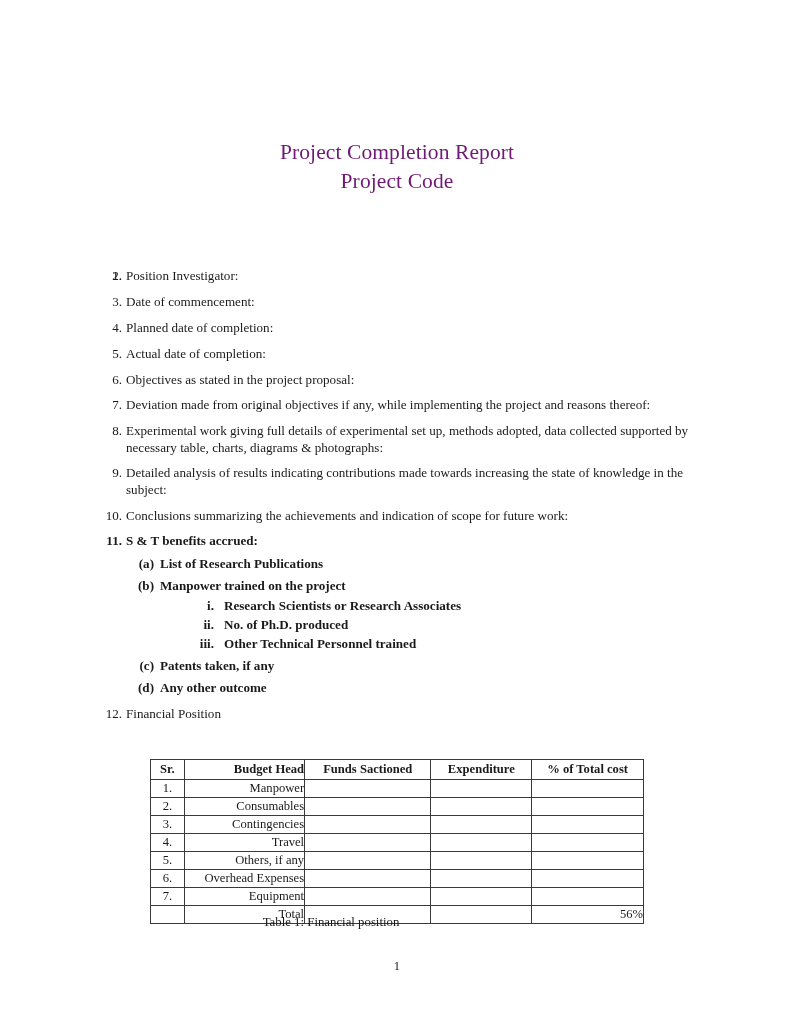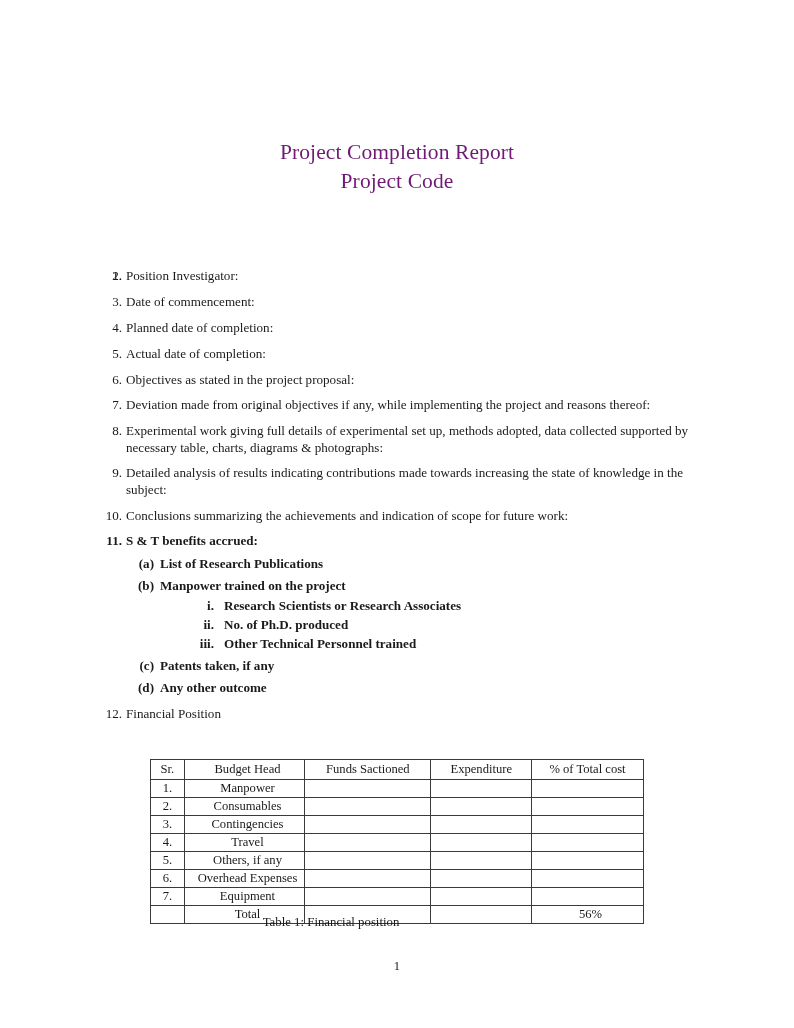--- a/index.html
+++ b/index.html
@@ -126,25 +126,25 @@
     width: 494px;
     font-size: 12.6px;
     color: #1a1a1a;
   }
   table.fin th,
   table.fin td {
     border: 1px solid #3a3a3a;
     padding: 1px 0 1px 6px;
     height: 15px;
     vertical-align: middle;
-    text-align: center;
+    text-align: right;
     font-weight: normal;
   }
   table.fin thead th {
-    font-weight: normal;
+    font-weight: bold;
     height: 17px;
   }
   table.fin th.c-sr, table.fin td.c-sr { width: 34px; text-align: center; padding-left: 0; }
   table.fin th.c-head, table.fin td.c-head { width: 116px; }
   table.fin th.c-funds, table.fin td.c-funds { width: 124px; }
   table.fin th.c-exp, table.fin td.c-exp { width: 96px; }
   table.fin th.c-pct, table.fin td.c-pct { width: 110px; }
   table.fin th.c-sr { text-align: center; }
   table.fin thead th.c-funds,
   table.fin thead th.c-exp,

